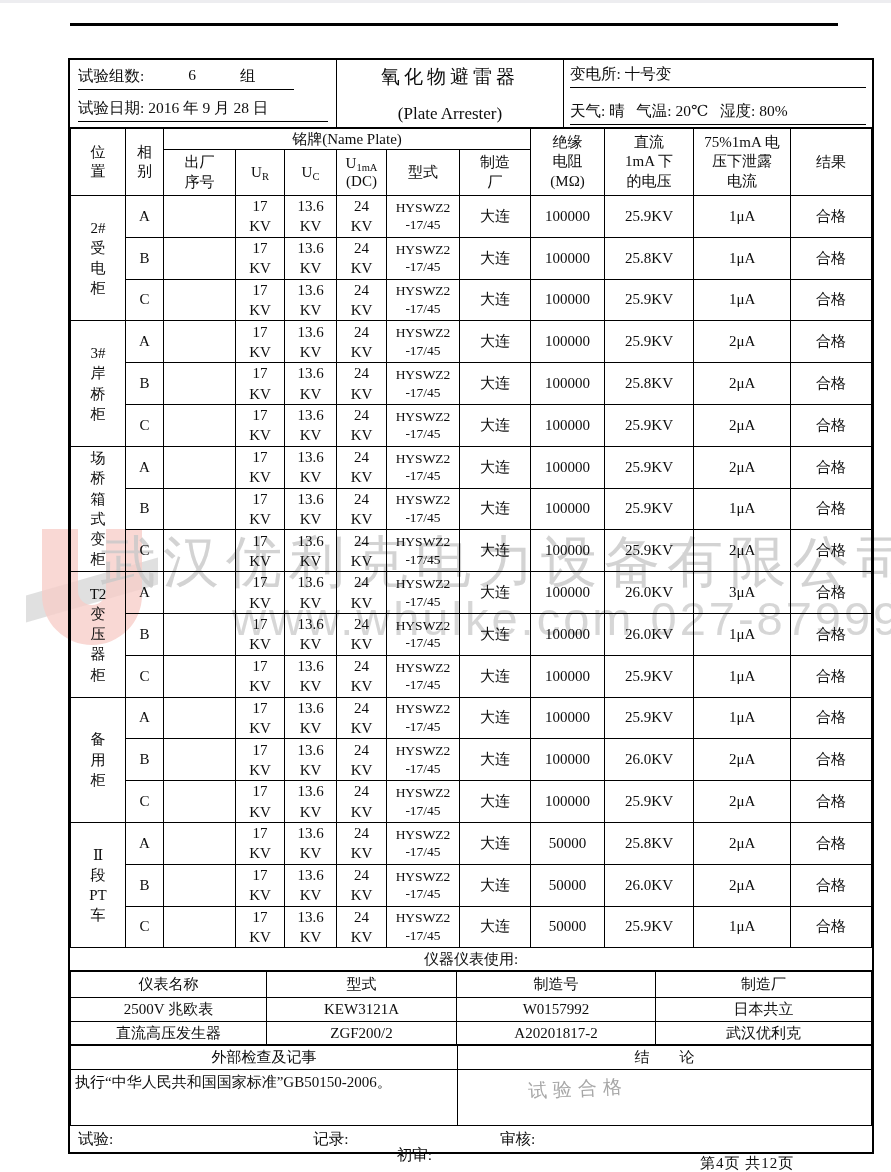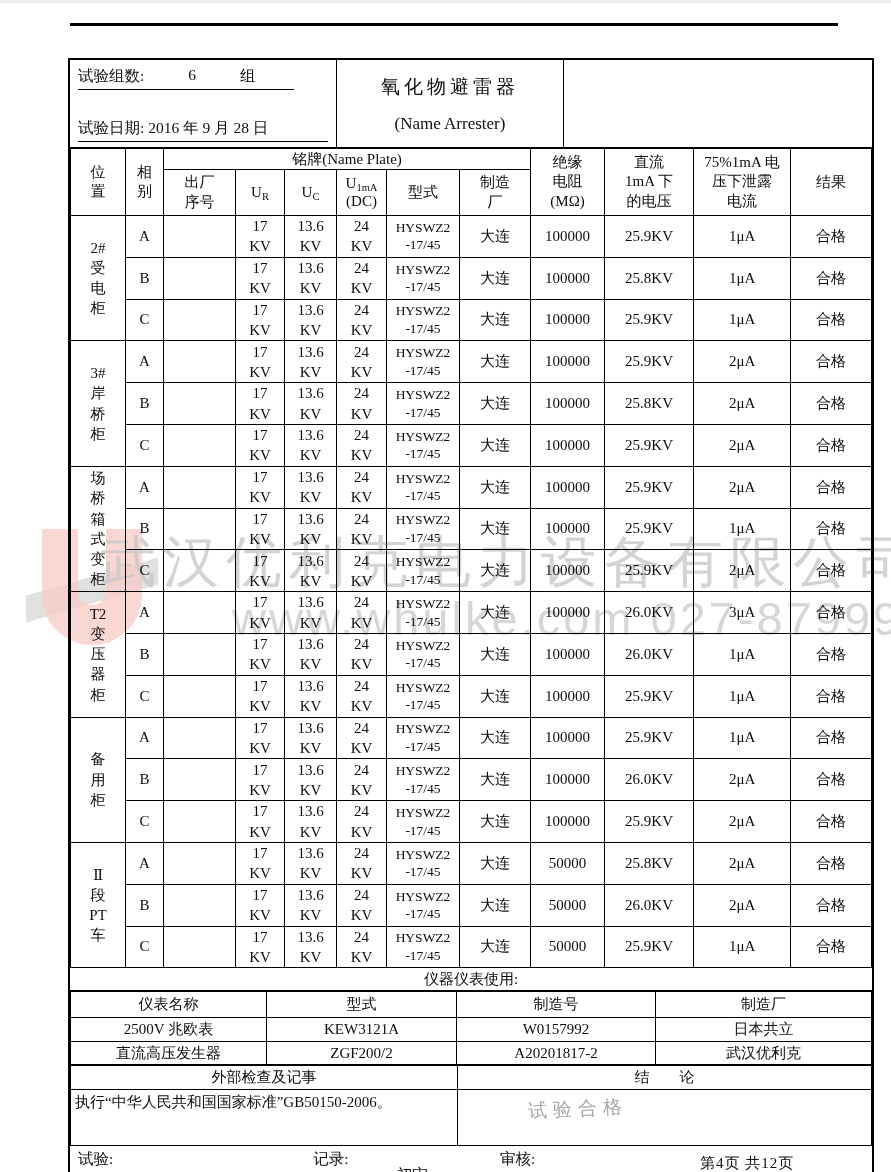--- a/index.html
+++ b/index.html
@@ -10,21 +10,21 @@
 
   
   .wm { position: absolute; z-index: 1; pointer-events: none; white-space: nowrap; }
   .wm-line1 { left: 100px; top: 522px; font-size: 56px; letter-spacing: 7px; color: #c9c9c9; opacity: .8; }
   .wm-line2 { left: 232px; top: 588px; font-size: 47px; letter-spacing: 3px; color: #cdcdcd; opacity: .8; font-family: "Liberation Sans", sans-serif; }
   .wm-logo { left: 26px; top: 512px; opacity: .55; }
 
   .doc { position: absolute; z-index: 2; left: 68px; top: 55px; width: 806px; border: 2px solid #000; background: transparent; }
 
   
-  .info-row { display: flex; height: 88px; border-bottom: 1px solid #000; }
+  .info-row { display: flex; height: 68px; border-bottom: 1px solid #000; }
   .info-left { width: 267px; border-right: 1px solid #000; padding: 6px 8px 5px 8px; display: flex; flex-direction: column; justify-content: space-between; }
   .info-center { width: 227px; border-right: 1px solid #000; display: flex; flex-direction: column; justify-content: center; align-items: center; gap: 14px; }
   .info-right { flex: 1; padding: 4px 6px 2px 6px; display: flex; flex-direction: column; justify-content: space-between; }
   .u-line { border-bottom: 1px solid #000; font-size: 15.5px; padding-bottom: 2px; white-space: pre; }
   .u-narrow { width: 216px; display: flex; }
   .u-narrow .gap { display: inline-block; width: 44px; }
   .u-full { width: 100%; }
   .title-cn { font-size: 19px; letter-spacing: 4px; }
   .title-en { font-size: 17px; }
 
@@ -80,21 +80,25 @@
           <span>试验组数:</span>
           <span class="gap"></span>
           <span>6</span>
           <span class="gap"></span>
           <span>组</span>
         </div>
         <div class="u-line u-full">试验日期: 2016 年 9 月 28 日</div>
       </div>
       <div class="info-center">
         <div class="title-cn">氧化物避雷器</div>
-        <div class="title-en">(Name  Arrester)</div>
+        <div class="title-en">(Plate  Arrester)</div>
+      </div>
+      <div class="info-right">
+        <div class="u-line u-full">变电所: 十号变</div>
+        <div class="u-line u-full">天气: 晴   气温: 20℃   湿度: 80%</div>
       </div>
     </div>
 
     <table class="main">
       <colgroup>
         <col style="width:55px">
           <col style="width:38px">
           <col style="width:72px">
           <col style="width:49px">
         <col style="width:52px">

